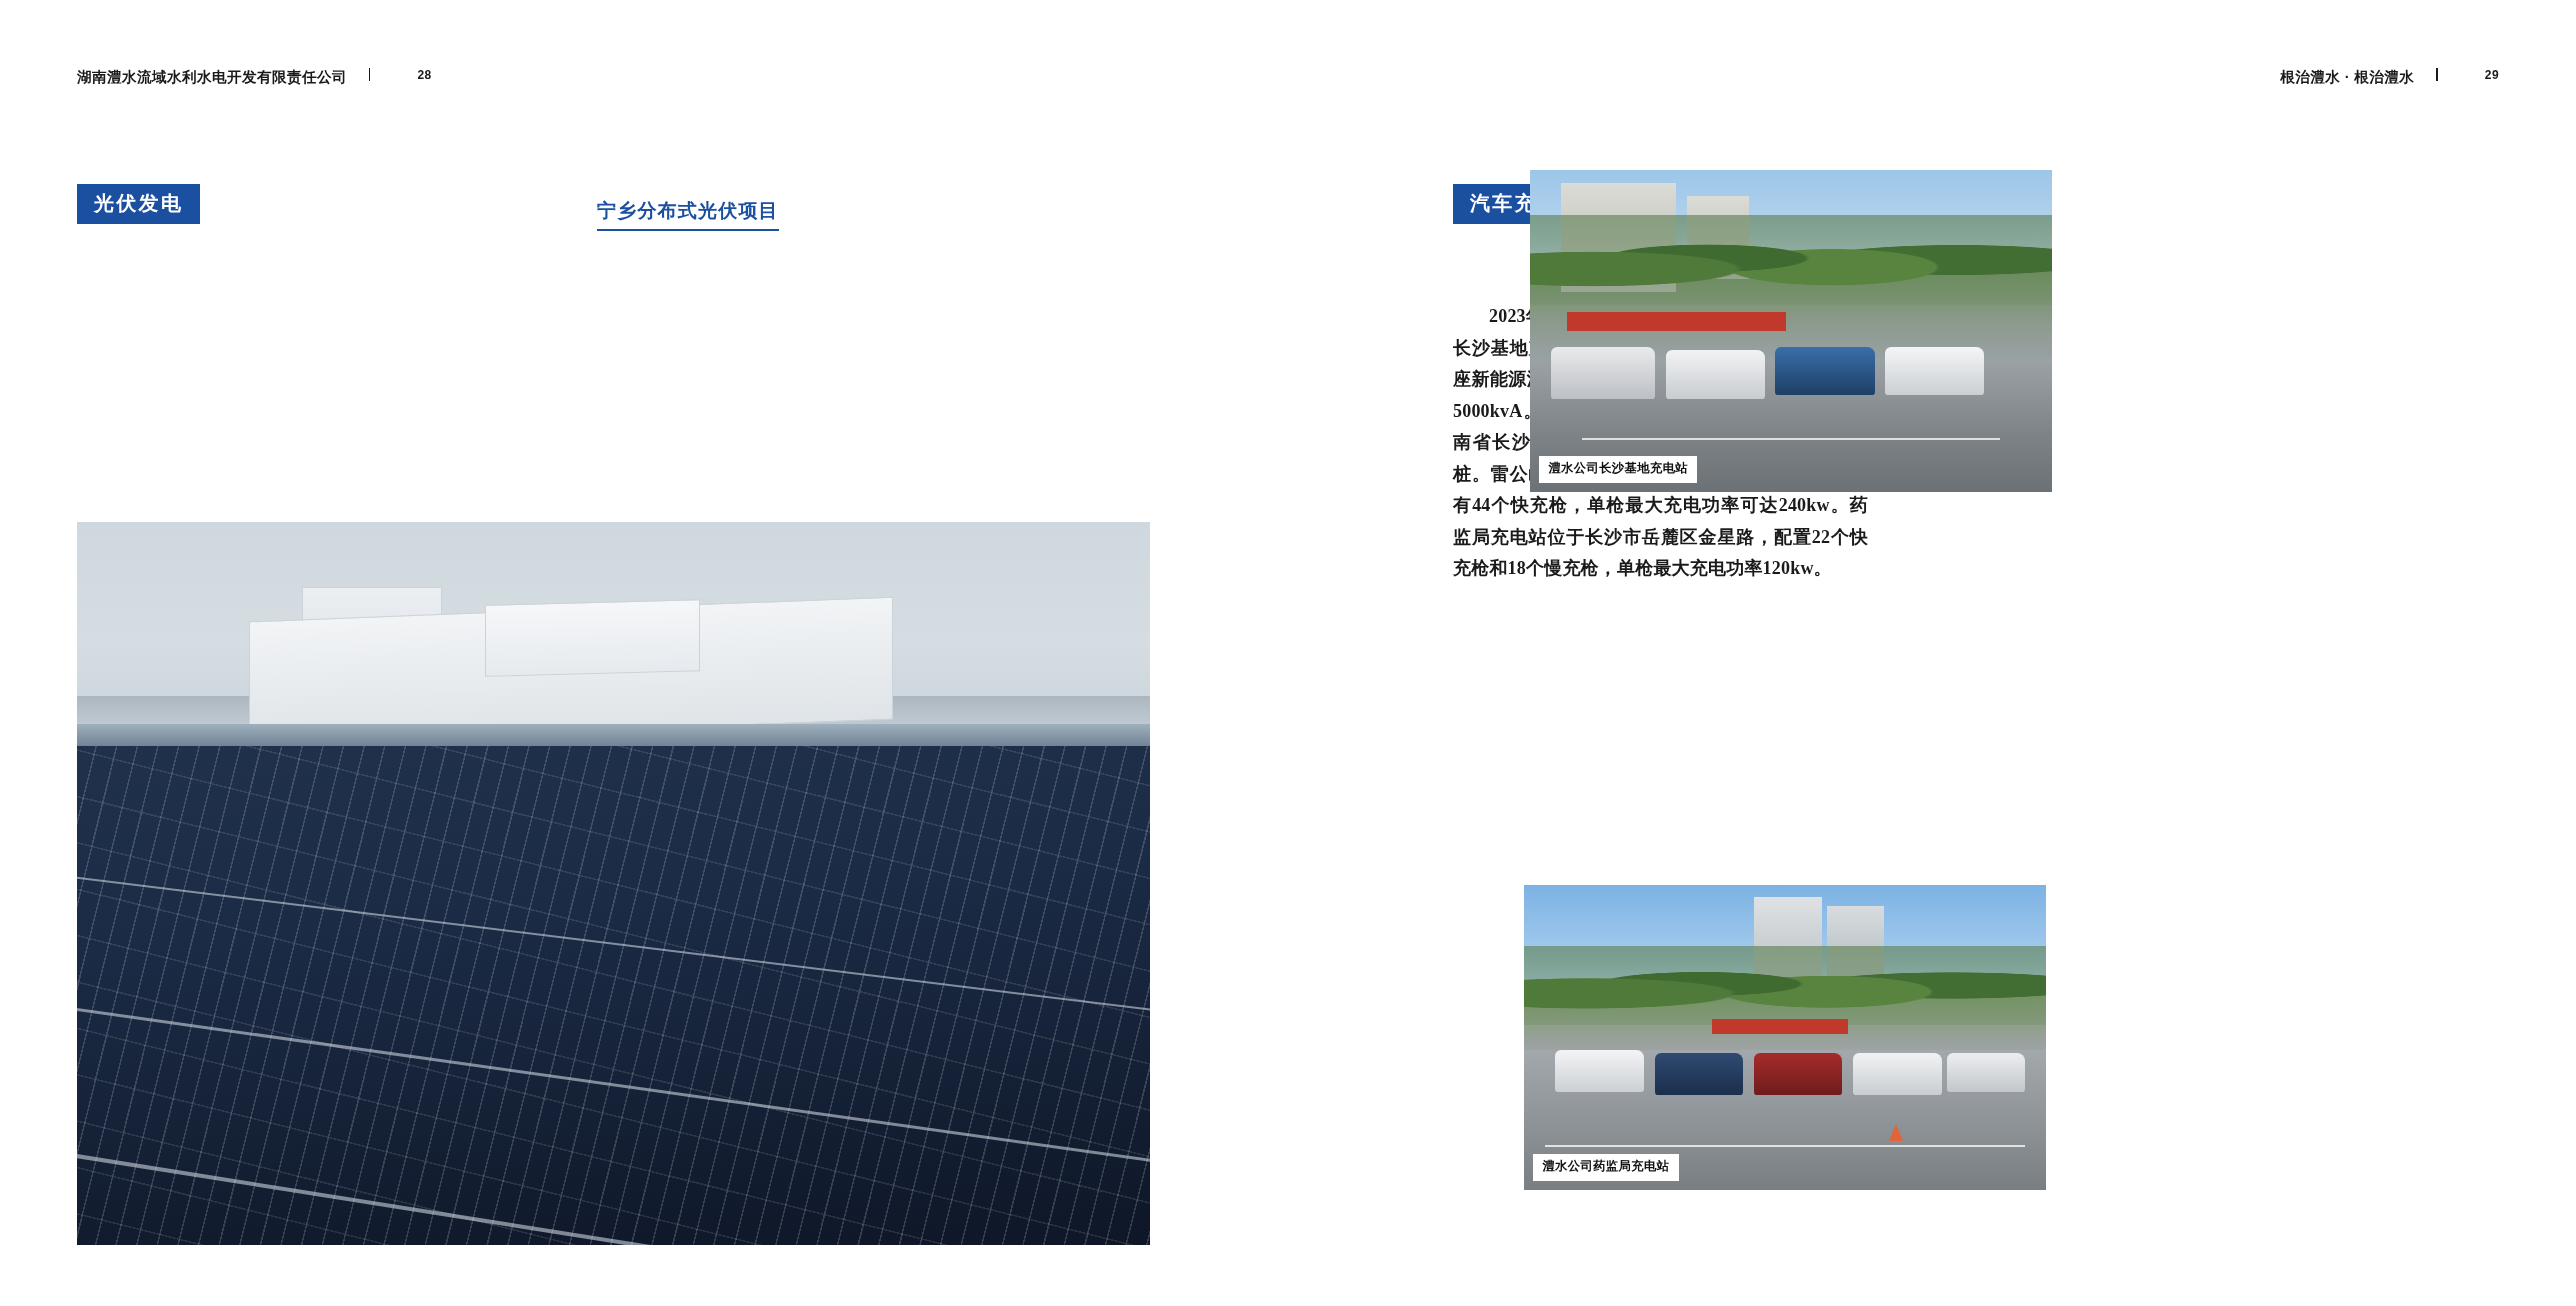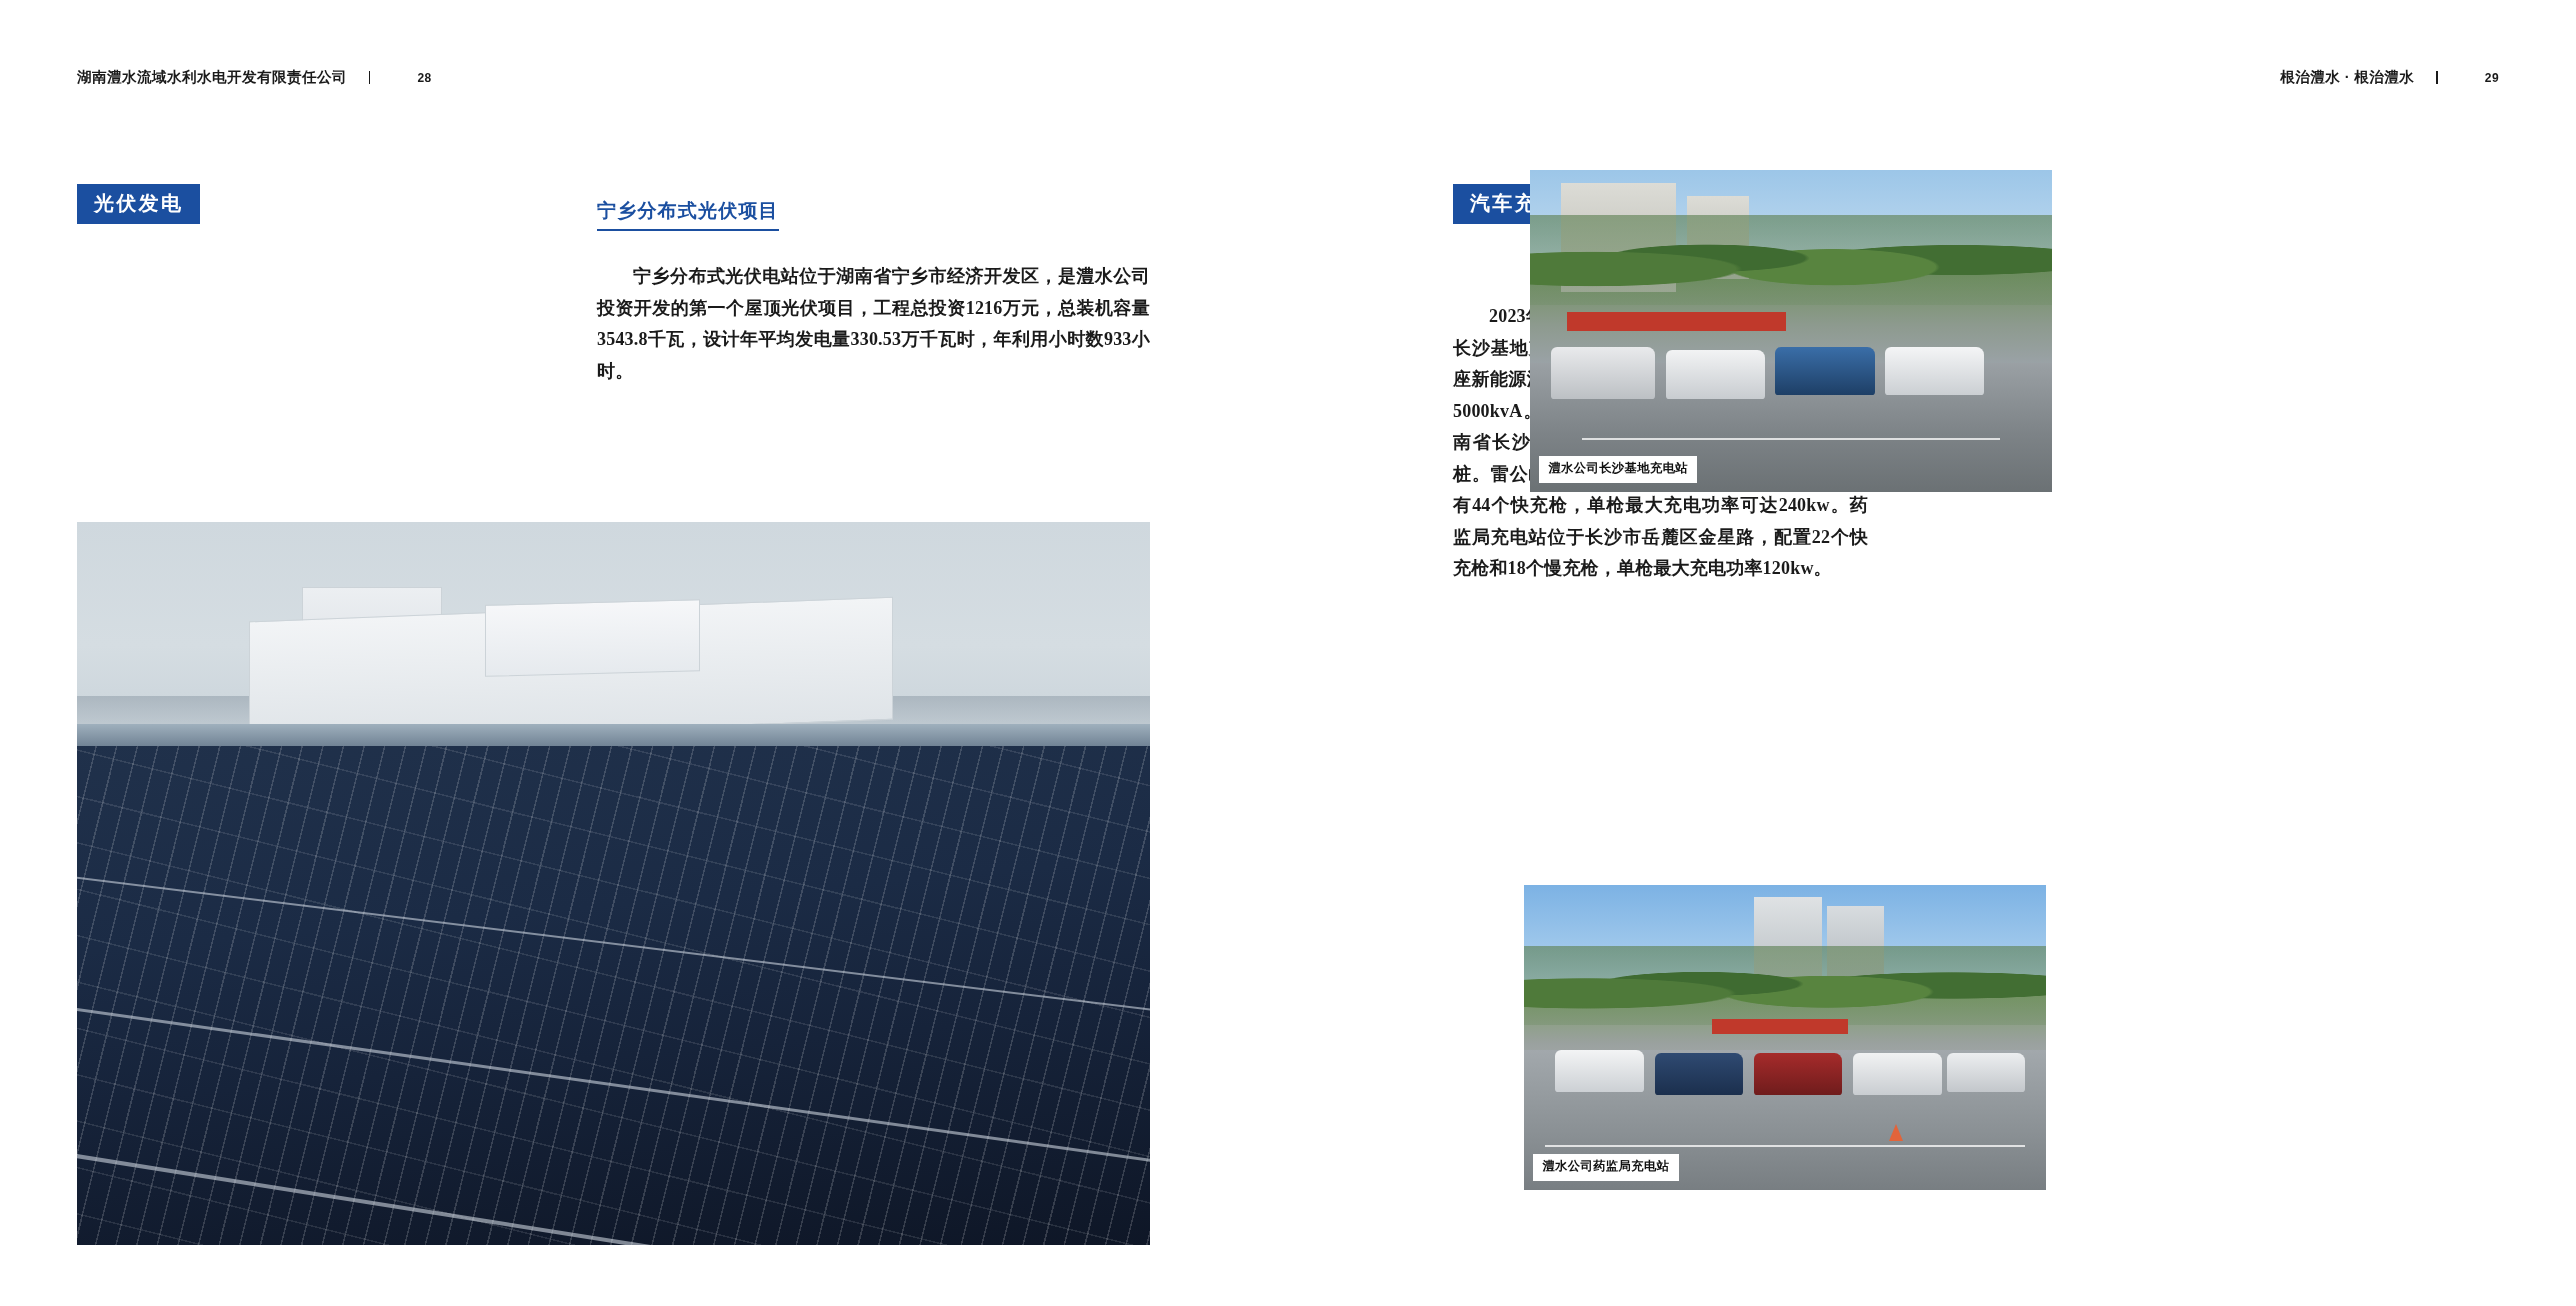--- a/index.html
+++ b/index.html
@@ -28,21 +28,20 @@
   
   .runhead {
     position: absolute;
     top: 68px;
     font-size: 14.6px;
     font-weight: bold;
     color: #1a1a1a;
     letter-spacing: 0.4px;
     white-space: nowrap;
     display: flex;
-    align-items: center;
     gap: 22px;
   }
   .runhead-left  { left: 77px; }
   .runhead-right { right: 77px; }
   .runhead .bar {
     display: inline-block;
     width: 1.5px;
     height: 13px;
     background: #1a1a1a;
   }
@@ -194,21 +193,20 @@
     <div class="runhead runhead-left">
       <span>湖南澧水流域水利水电开发有限责任公司</span>
       <span class="bar"></span>
       <span class="pageno">28</span>
     </div>
 
     <div class="section-chip chip-left">光伏发电</div>
 
     <div class="sub-title sub-left">宁乡分布式光伏项目</div>
 
-    <p class="body-text body-left">宁乡分布式光伏电站位于湖南省宁乡市经济开发区，是澧水公司投资开发的第一个屋顶光伏项目，工程总投资1216万元，总装机容量3543.8千瓦，设计年平均发电量330.53万千瓦时，年利用小时数933小时。</p>
 
     <div class="photo photo-solar">
       <div class="solar-sky"></div>
       <div class="solar-far"></div>
       <div class="solar-building2"></div>
       <div class="solar-building"></div>
       <div class="solar-building3"></div>
       <div class="solar-roof"></div>
       <div class="solar-panels"></div>
       <div class="solar-seam" style="left:-6%; top:48%; width:120%; height:2.3px; transform: rotate(7deg);"></div>

